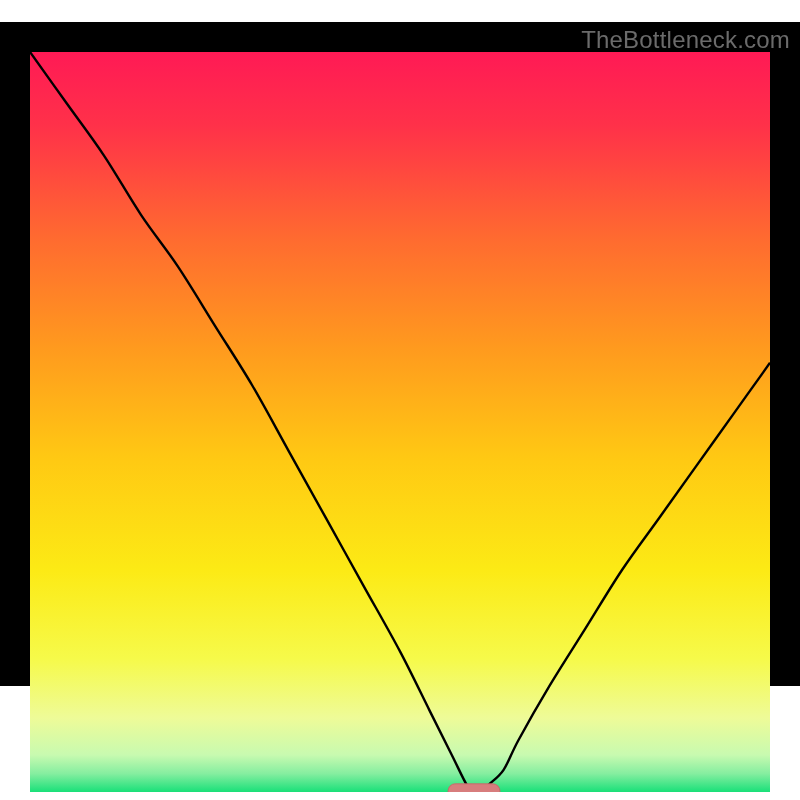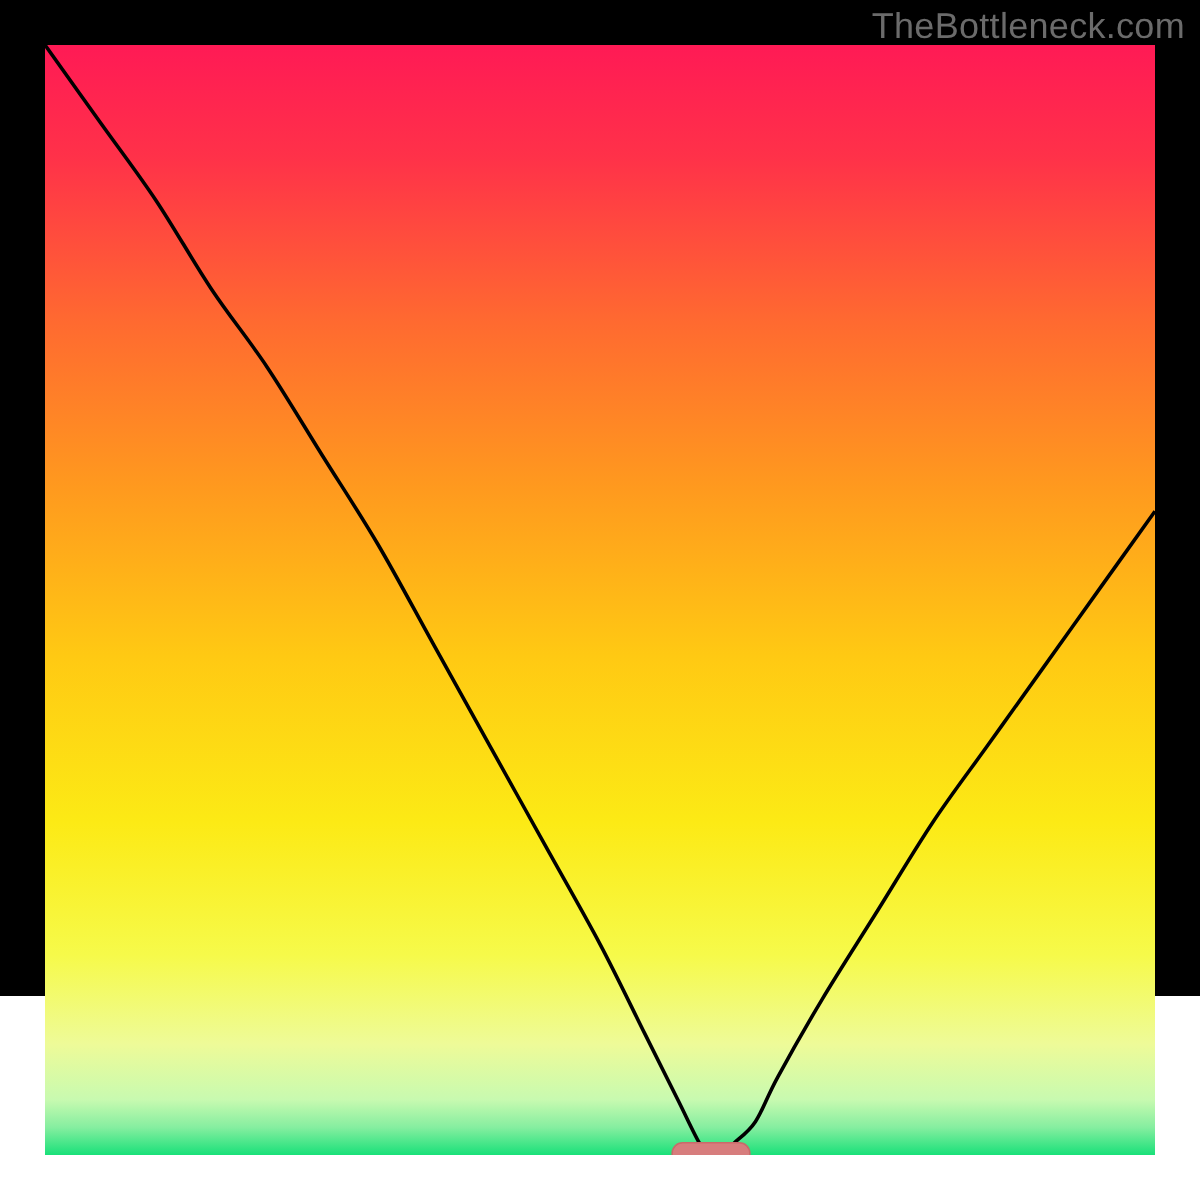--- a/index.html
+++ b/index.html
@@ -10,20 +10,21 @@
     overflow: hidden;
     background: #ffffff;
     font-family: Arial, Helvetica, sans-serif;
   }
   .frame {
     position: relative;
     width: 800px;
     height: 664px;
     background: #000000;
     box-sizing: border-box;
+    margin-top: 22px;
   }
   .plot {
     position: absolute;
     left: 30px;
     top: 30px;
     width: 740px;
     height: 740px;
     overflow: hidden;
   }
   .watermark {

